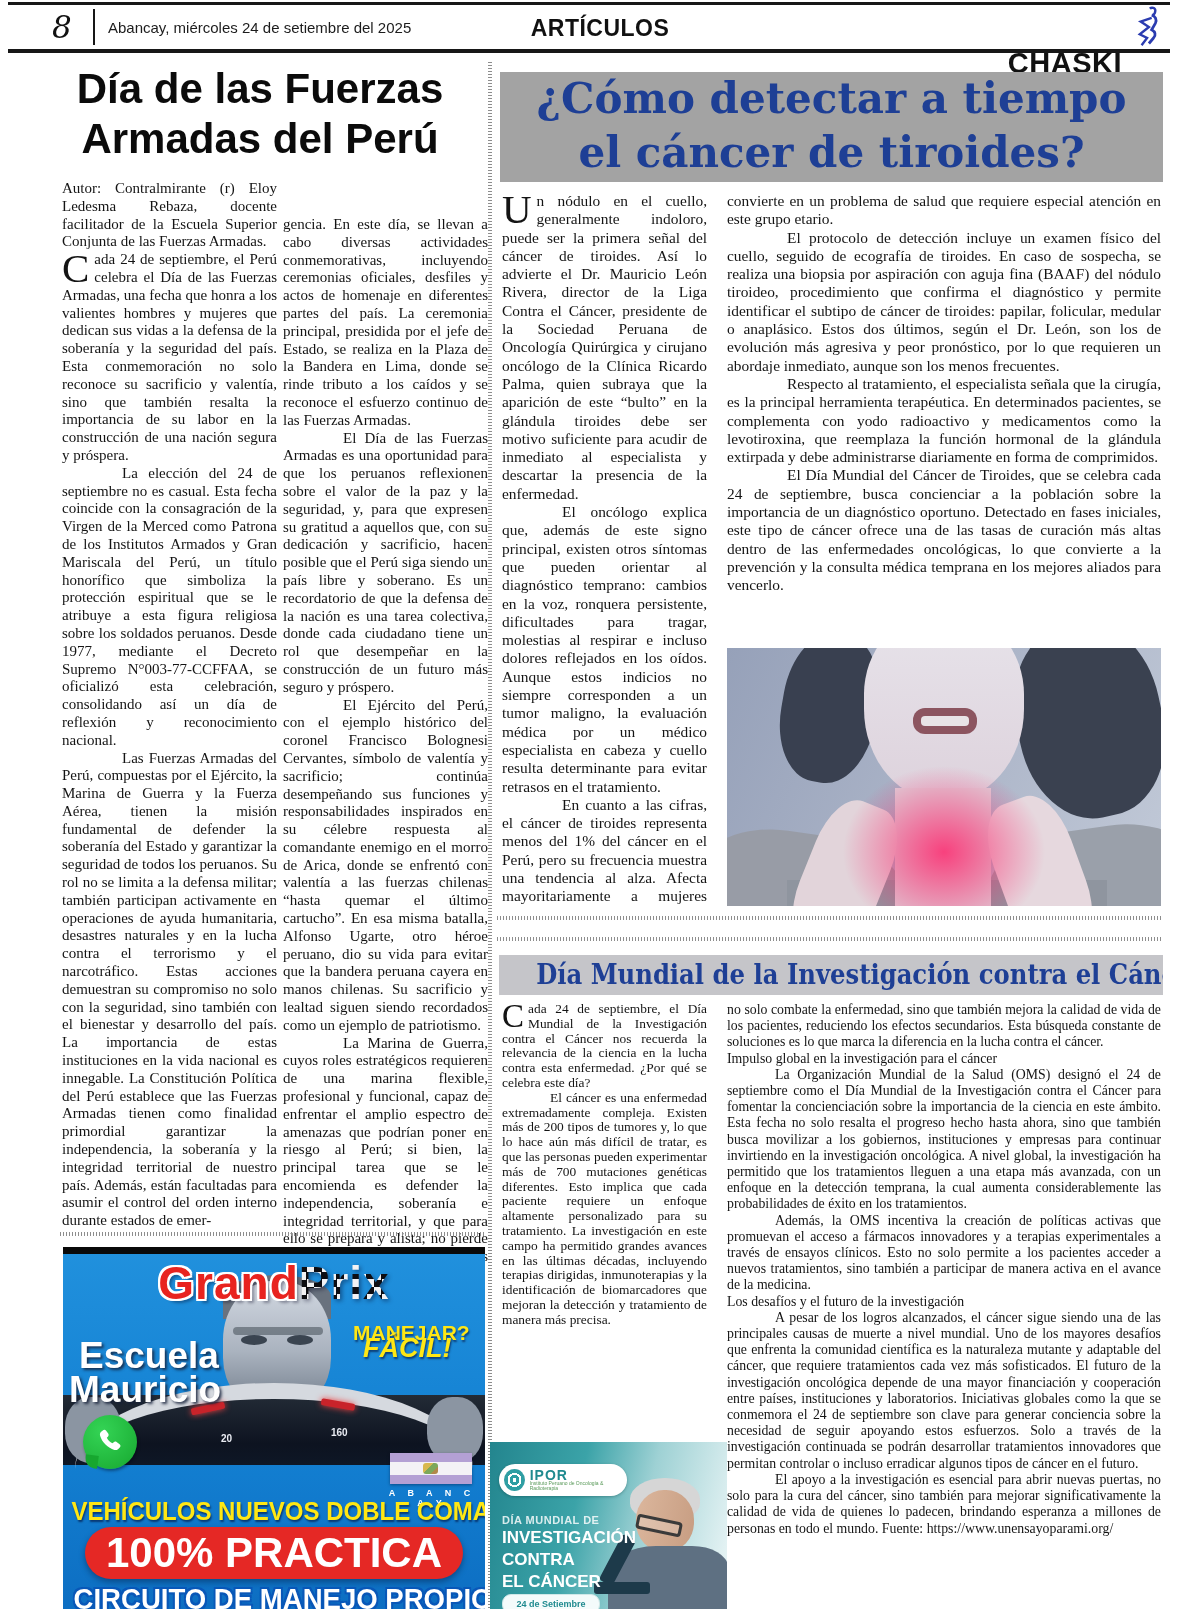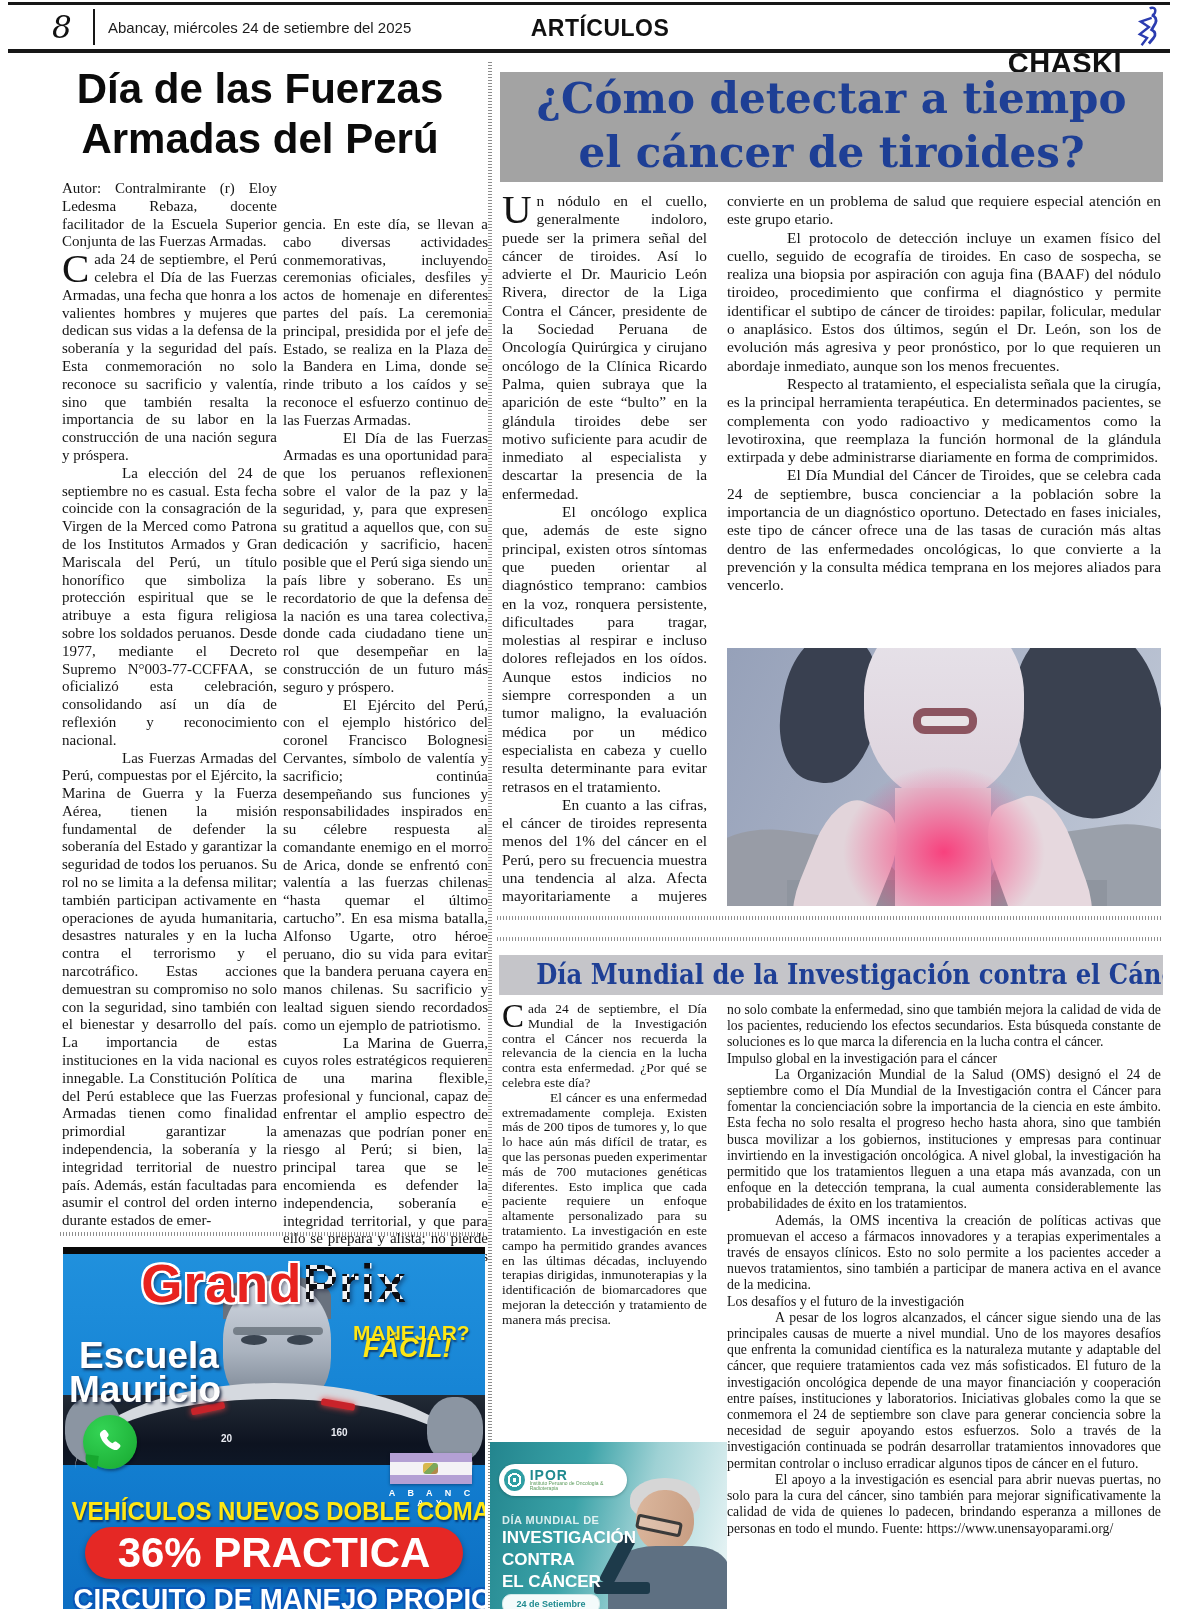--- a/index.html
+++ b/index.html
@@ -45,21 +45,21 @@
             font-size:27px;line-height:40px;color:#1e3f95;transform:scaleX(.9);transform-origin:center;}
 
   
   .photo-woman{position:absolute;overflow:hidden;background:linear-gradient(115deg,#96a1b9 0%,#a9b2c6 45%,#c2cad8 100%);}
   .pw{position:absolute;}
 
   
   .adv{position:absolute;overflow:hidden;background:linear-gradient(180deg,#2191dd 0%,#1380d2 55%,#0d6ec2 100%);}
   .adv .topbar{position:absolute;left:0;top:0;right:0;height:7px;background:#090909;}
   .brandrow{position:absolute;left:0;right:0;text-align:center;white-space:nowrap;
-            font-family:"Liberation Sans",sans-serif;font-weight:800;font-size:53px;line-height:53px;letter-spacing:1px;}
+            font-family:"Liberation Sans",sans-serif;font-weight:800;font-size:46px;line-height:53px;letter-spacing:1px;}
   .grand{color:#e8231f;text-shadow:2px 0 #fff,-2px 0 #fff,0 2px #fff,0 -2px #fff,2px 2px #fff,-2px -2px #fff,2px -2px #fff,-2px 2px #fff,4px 4px 3px rgba(0,0,30,.35);}
   .prix{background-image:repeating-conic-gradient(#0d0d12 0% 25%,#f2f2f4 25% 50%);background-size:15px 15px;
         -webkit-background-clip:text;background-clip:text;color:transparent;filter:drop-shadow(2px 2px 2px rgba(0,0,30,.4));}
   @supports not ((-webkit-background-clip: text) or (background-clip: text)){.prix{color:#101014;background:none;}}
   .adtxt{position:absolute;font-family:"Liberation Sans",sans-serif;font-weight:800;white-space:nowrap;}
   .school{color:#fff;text-shadow:2px 2px 3px rgba(20,30,55,.85);}
   .tagline{color:#ffe714;text-shadow:1px 2px 2px rgba(0,0,40,.55);}
   .phone{color:#e02520;font-size:46px;letter-spacing:2px;
          text-shadow:2px 0 #fff,-2px 0 #fff,0 2px #fff,0 -2px #fff,2px 2px #fff,-2px -2px #fff,2px -2px #fff,-2px 2px #fff;}
   .feature{left:0;right:0;text-align:center;color:#ffe714;font-size:25px;transform:scaleX(.96);
@@ -257,17 +257,17 @@
     <div class="flag" style="left:327px;top:206px;width:82px;height:31px;">
       <div class="s1"></div>
       <div class="s2">
           <div class="crest"></div>
         </div>
       <div class="s3"></div>
     </div>
     <div class="citylbl" style="left:323px;top:241px;width:92px;">A B A N C A Y</div>
 
     <div class="adtxt feature" style="top:250px;">VEHÍCULOS NUEVOS DOBLE COMANDO</div>
-    <div class="pill" style="left:22px;top:280px;width:378px;height:52px;">36% PRACTICA</div>
+    <div class="pill" style="left:22px;top:280px;width:378px;height:52px;">100% PRACTICA</div>
     <div class="adtxt adfooter" style="top:336px;">CIRCUITO DE MANEJO PROPIO</div>
   </div>
 
 </div>
 
 </body></html>

